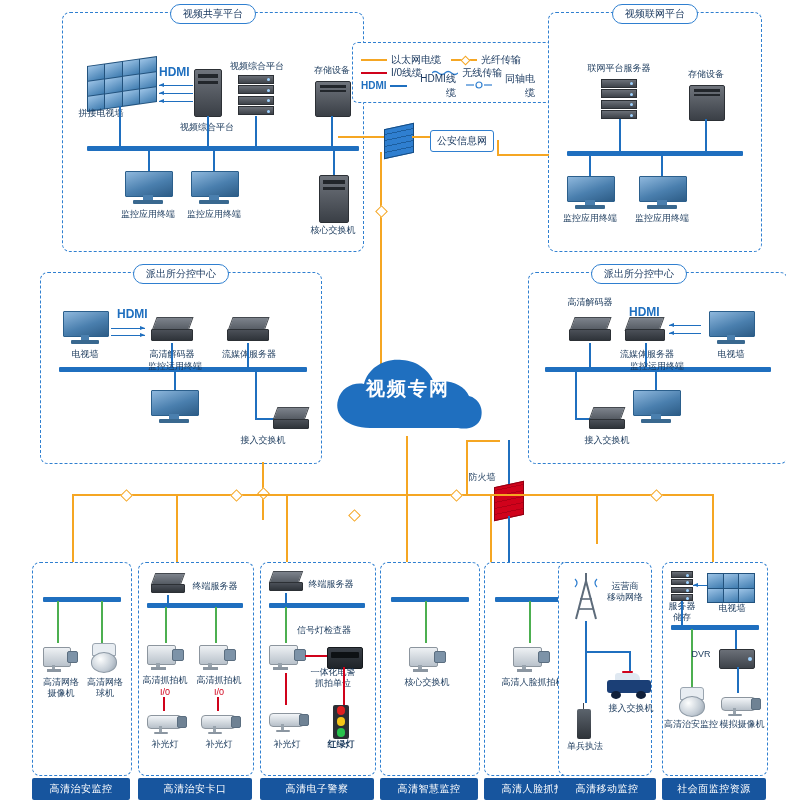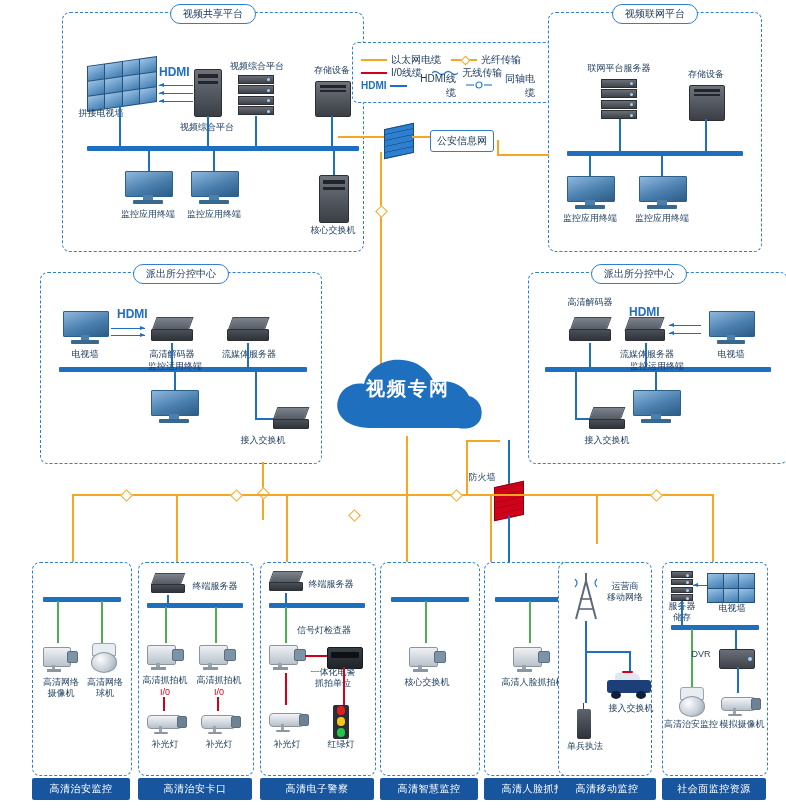--- a/index.html
+++ b/index.html
@@ -515,21 +515,21 @@
       <div class="tip"></div>
       <div class="arm"></div>
       <div class="mnt"></div>
   </div>
   <div class="tl" style="left:72px;top:142px;width:16px;height:34px;">
     <i style="top:4%;background:#e02020;"></i>
       <i style="top:36%;background:#f5c518;"></i>
       <i style="top:68%;background:#27c24c;"></i>
   </div>
   <div class="cap" style="left:-2px;top:176px;width:56px;">补光灯</div>
-  <div class="cap" style="left:52px;top:176px;width:56px;">红绿灯</div>
+  <div class="cap" style="left:52px;top:176px;width:56px;font-weight:bold;">红绿灯</div>
 </div>
 <div class="strip" style="left:260px;top:778px;width:114px;height:22px;">高清电子警察</div>
 
 <div class="group" style="left:380px;top:562px;width:98px;height:212px;">
   <div class="bus" style="left:10px;top:34px;width:78px;"></div>
   <div class="ln v" style="left:44px;top:38px;height:42px;background:#4caf50;"></div>
   <div class="cam" style="left:28px;top:80px;width:36px;height:30px;">
     <div class="body"></div>
       <div class="lens"></div>
       <div class="mount"></div>

